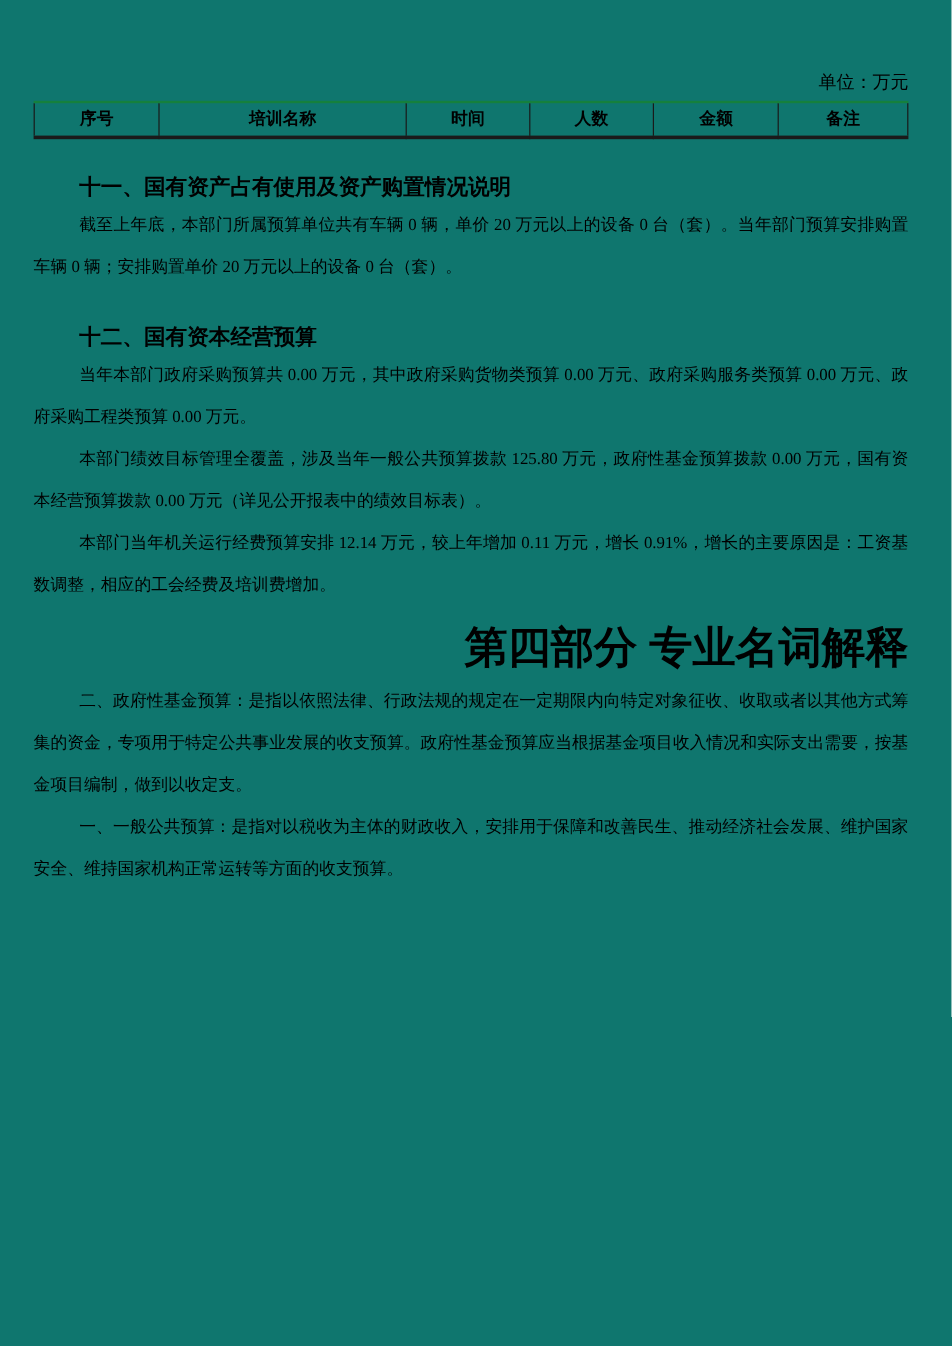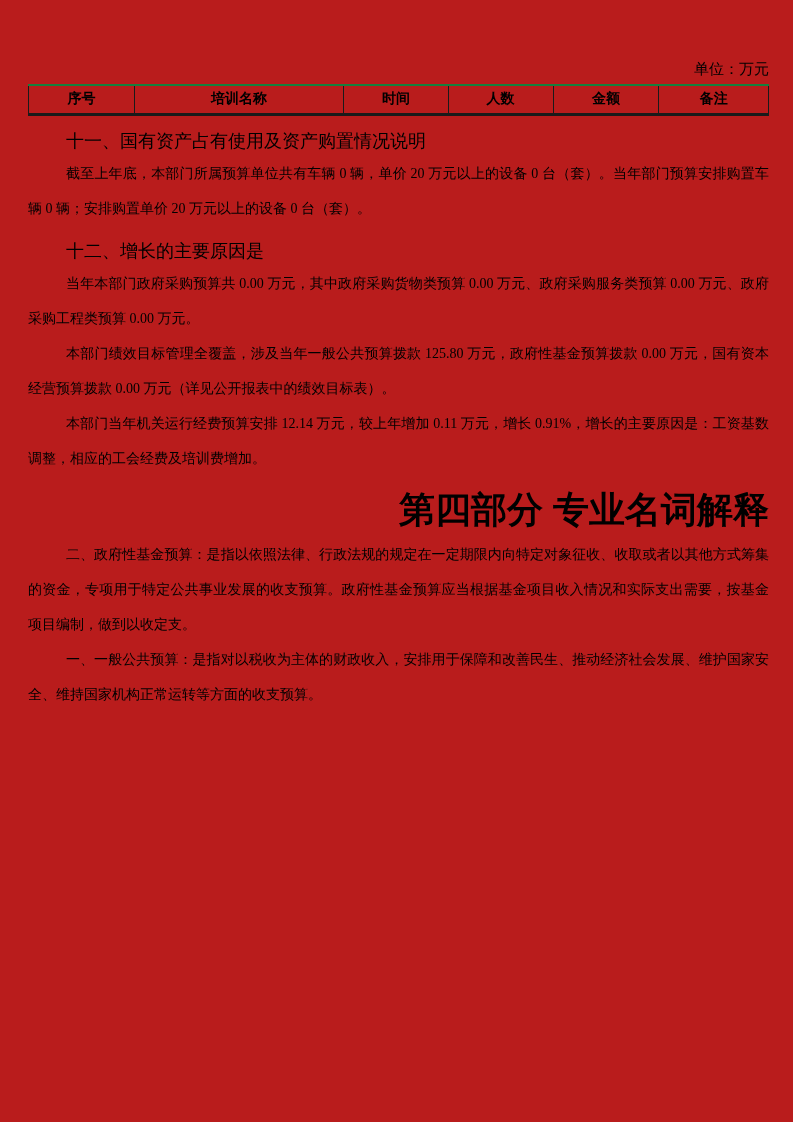--- a/index.html
+++ b/index.html
@@ -7,23 +7,23 @@
   body {
     width: 793px;
     height: 1122px;
     font-family: "Liberation Serif", "DejaVu Serif", serif;
     color: #000000;
     position: relative;
   }
   .page {
     width: 793px;
     height: 1122px;
-    padding: 58px 24px 0 28px;
+    padding: 58px 36px 0 28px;
     overflow: hidden;
-    background: #b91c1c;
+    background: #0f766e;
   }
   .unit-label {
     text-align: right;
     font-size: 15px;
     line-height: 22px;
     margin-bottom: 4px;
   }
   .data-table {
     width: 100%;
     border-collapse: collapse;
@@ -37,24 +37,24 @@
     height: 29px;
     font-family: "Liberation Sans", "DejaVu Sans", sans-serif;
     font-weight: bold;
     font-size: 14px;
     text-align: center;
     vertical-align: middle;
     color: #000;
   }
   .sec-heading {
     font-family: "Liberation Sans", "DejaVu Sans", sans-serif;
-    font-weight: normal;
+    font-weight: bold;
     font-size: 18px;
     line-height: 28px;
-    margin-top: 11px;
+    margin-top: 26px;
     margin-bottom: 1px;
     text-indent: 38px;
     color: #000;
   }
   .body-para {
     font-size: 14px;
     line-height: 35px;
     text-align: justify;
     text-indent: 38px;
     color: #000;
@@ -97,21 +97,21 @@
       </tr>
     </thead>
   </table>
 
   <section>
     <h2 class="sec-heading">十一、国有资产占有使用及资产购置情况说明</h2>
     <p class="body-para">截至上年底，本部门所属预算单位共有车辆 0 辆，单价 20 万元以上的设备 0 台（套）。当年部门预算安排购置车辆 0 辆；安排购置单价 20 万元以上的设备 0 台（套）。</p>
   </section>
 
   <section>
-    <h2 class="sec-heading">十二、增长的主要原因是</h2>
+    <h2 class="sec-heading">十二、国有资本经营预算</h2>
     <p class="body-para">当年本部门政府采购预算共 0.00 万元，其中政府采购货物类预算 0.00 万元、政府采购服务类预算 0.00 万元、政府采购工程类预算 0.00 万元。</p>
   </section>
 
   <section>
     <p class="body-para">本部门绩效目标管理全覆盖，涉及当年一般公共预算拨款 125.80 万元，政府性基金预算拨款 0.00 万元，国有资本经营预算拨款 0.00 万元（详见公开报表中的绩效目标表）。</p>
   </section>
 
   <section>
     <p class="body-para">本部门当年机关运行经费预算安排 12.14 万元，较上年增加 0.11 万元，增长 0.91%，增长的主要原因是：工资基数调整，相应的工会经费及培训费增加。</p>
   </section>

